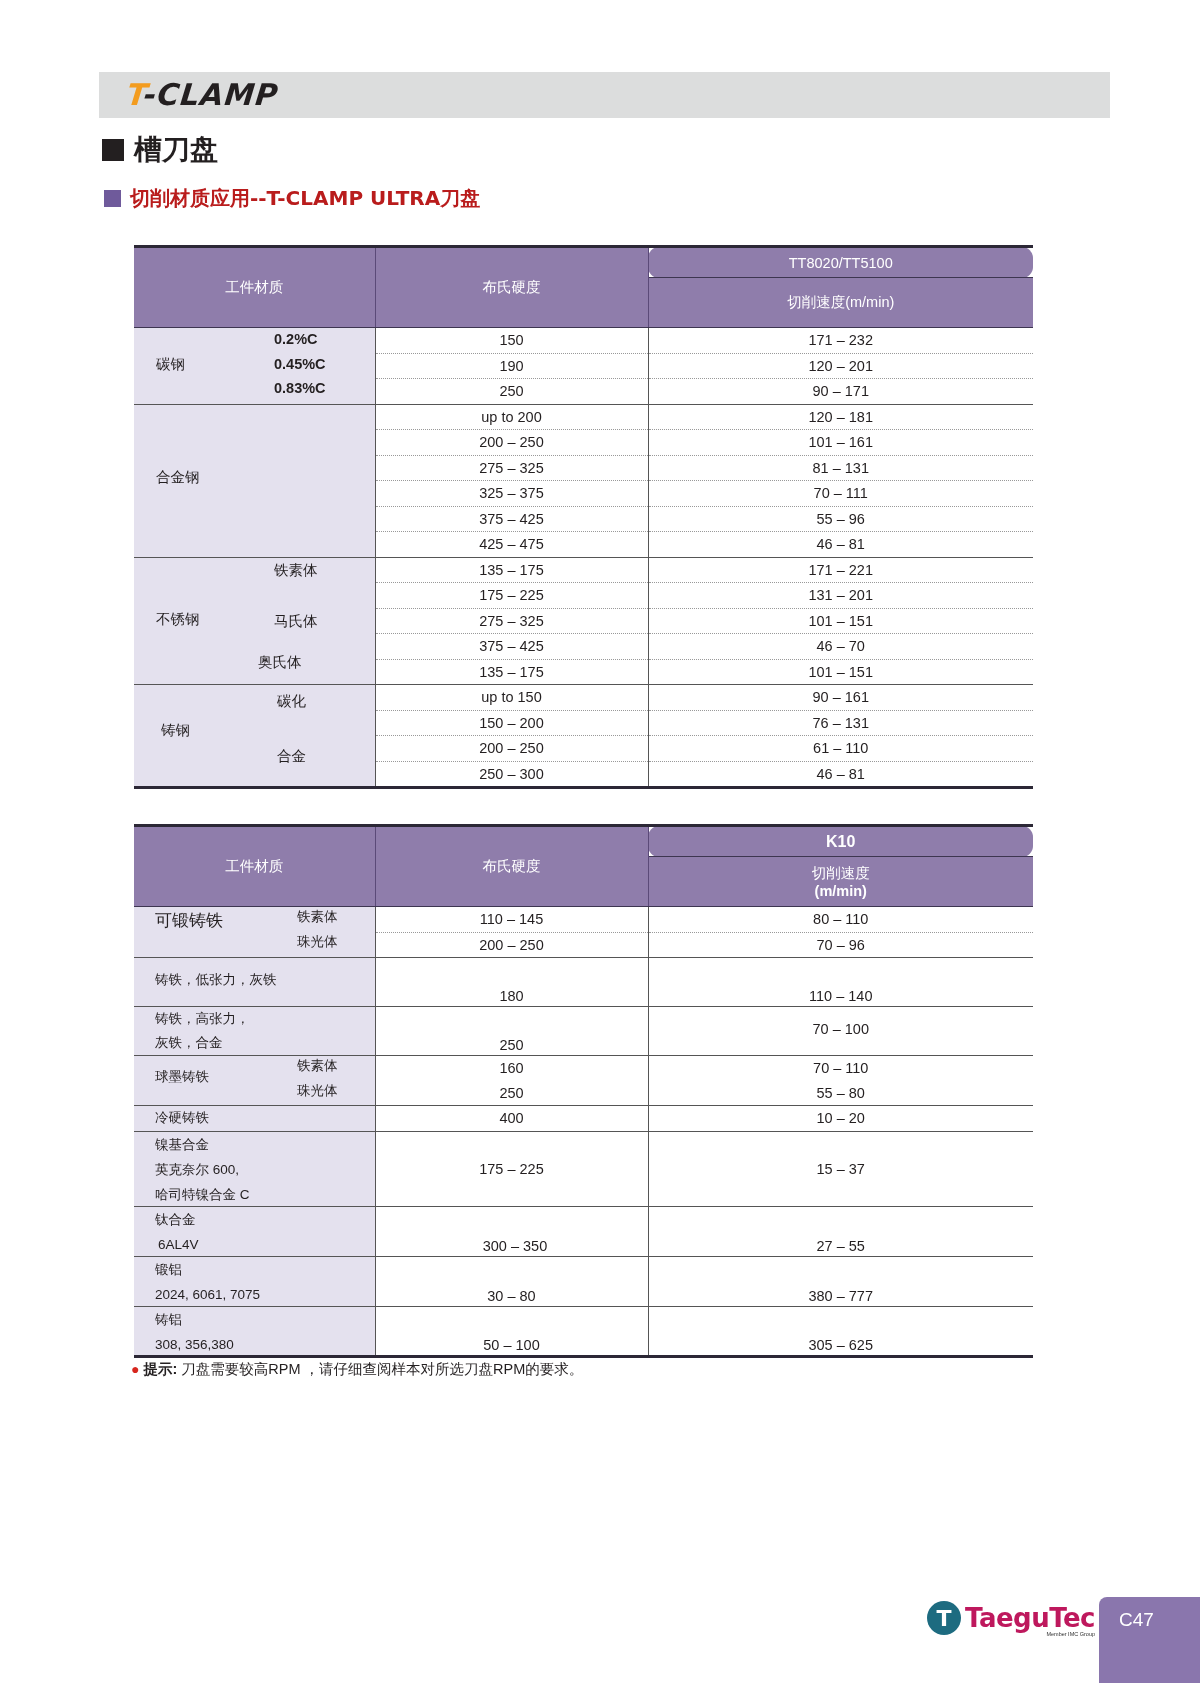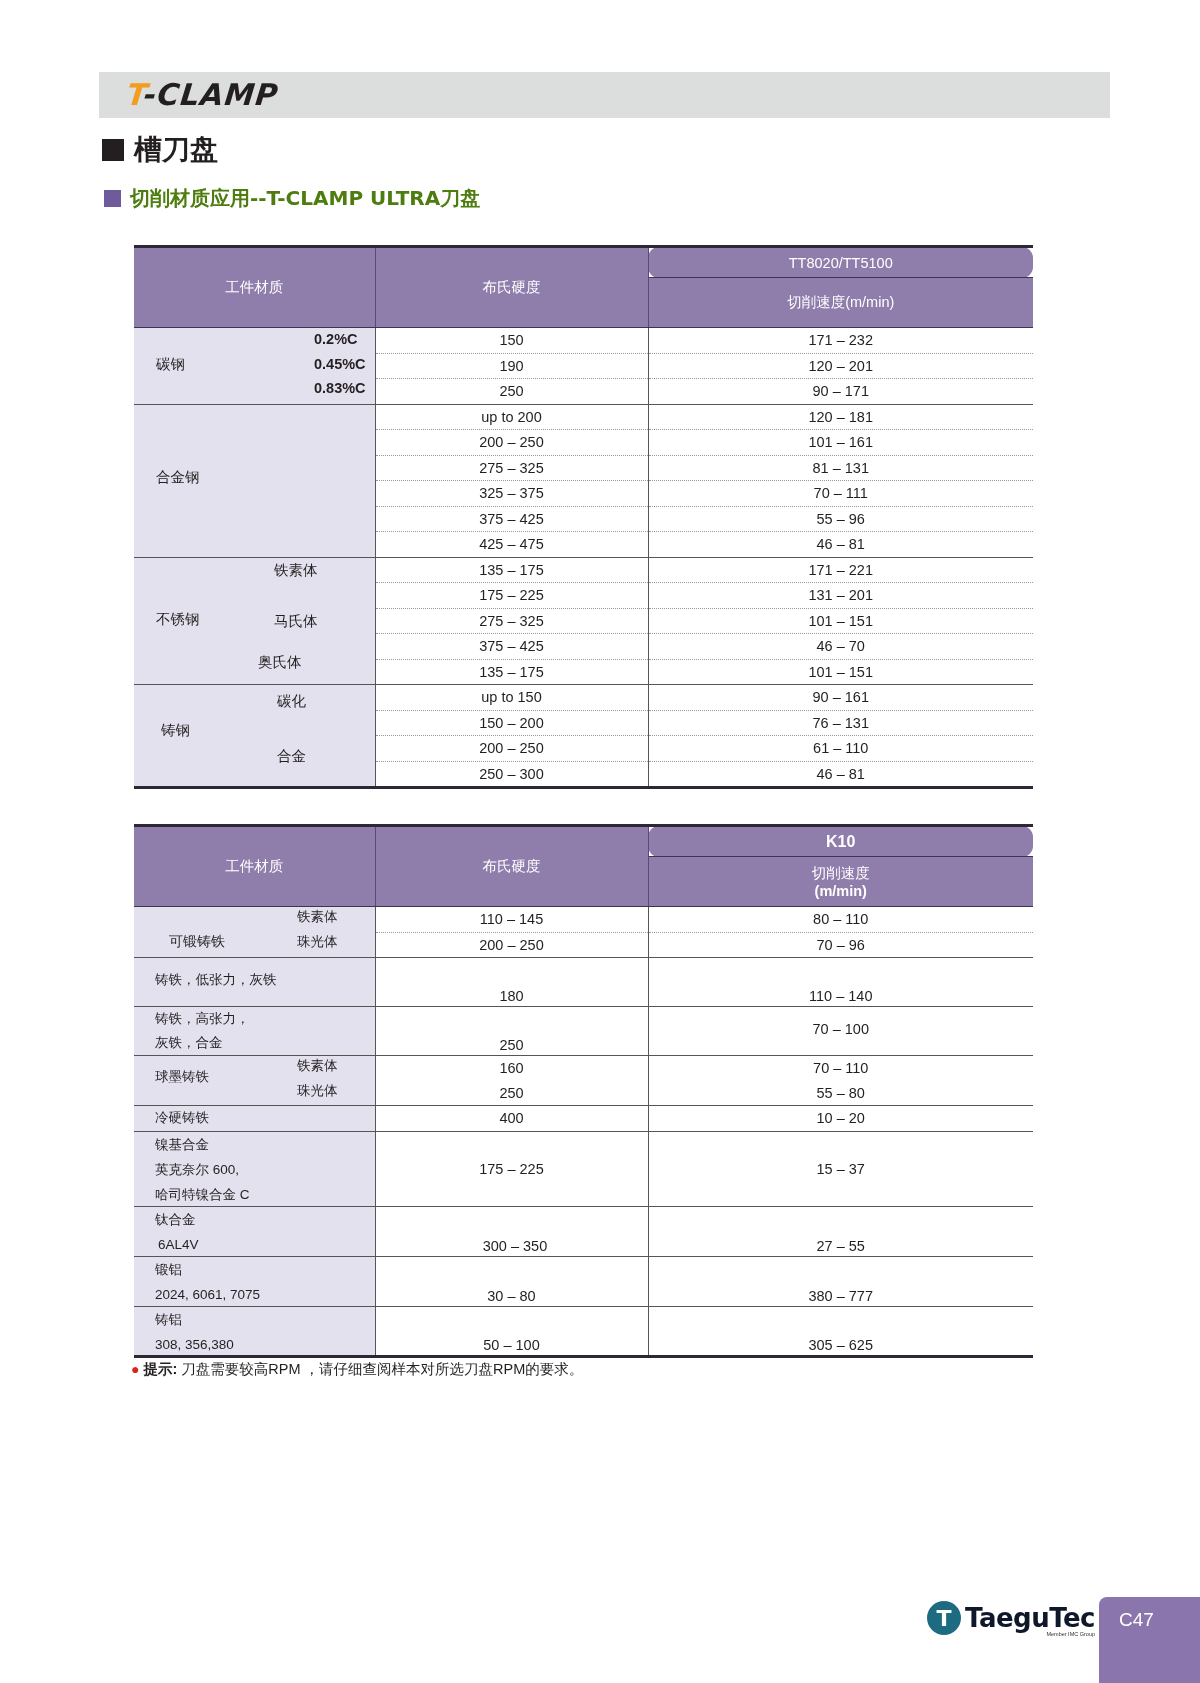--- a/index.html
+++ b/index.html
@@ -19,21 +19,21 @@
   }
   .logo .t { color:#f39c1f; }
   .h1 {
     position:absolute; left:102px; top:131px; font-size:28px; font-weight:bold;
     display:flex; align-items:center; gap:10px; color:#231f20;
     font-family:"DejaVu Sans", sans-serif;
   }
   .h1 .sq { width:22px; height:22px; background:#231f20; display:inline-block; }
   .h2 {
     position:absolute; left:104px; top:185px; font-size:20px; font-weight:bold;
-    display:flex; align-items:center; gap:9px; color:#4d7c0f;
+    display:flex; align-items:center; gap:9px; color:#b91c1c;
     font-family:"DejaVu Sans", sans-serif;
   }
   .h2 .sq { width:17px; height:17px; background:#6f5a9b; display:inline-block; }
 
   table.spec {
     position:absolute; left:134px; width:899px; border-collapse:collapse;
     table-layout:fixed; font-size:14.5px;
   }
   table.spec col.c1 { width:241px; }
   table.spec col.c2 { width:273px; }
@@ -53,39 +53,39 @@
   table.spec td:last-child { border-right:none; }
   table.spec td.dot { border-bottom:1px dotted #999; }
   table.spec tr.grp-end td { border-bottom:1.5px solid #555; }
   table.spec tr.tbl-end td { border-bottom:3px solid #2c2836;margin-left:38px; }
   table.spec td.mat {
     background:#e4e1ee; text-align:left; position:relative; vertical-align:top;
     border-right:1px solid #555;
   }
   .mat-name { position:absolute; font-size:14.5px; }
   .mat-sub { position:absolute; font-size:14.5px; }
-  .bold { font-weight:bold;margin-left:40px; }
+  .bold { font-weight:bold; }
 
   .note {
     position:absolute; left:131px; top:1360px; font-size:14.5px; color:#231f20;
   }
   .note .dot { color:#d7261e; font-size:14px; margin-right:4px; }
   .note .lbl { font-weight:bold; }
 
   .brand {
     position:absolute; left:927px; top:1601px; display:flex; align-items:center;
   }
   .brand .mark {
     width:34px; height:34px; border-radius:50%; background:#1d6b80;
     color:#fff; font-weight:bold; font-size:22px; display:flex;
     align-items:center; justify-content:center; font-family:"DejaVu Sans", sans-serif;
   }
   .brand .txt { margin-left:4px; position:relative; }
   .brand .name {
-    font-size:26px; font-weight:bold; color:#0f172a; letter-spacing:-0.5px;
+    font-size:26px; font-weight:bold; color:#be185d; letter-spacing:-0.5px;
     font-family:"DejaVu Sans", sans-serif;
   }
   .brand .tag {
     position:absolute; right:0; top:28px; font-size:5.5px; color:#333;
     white-space:nowrap;
   }
   .pagetab {
     position:absolute; left:1099px; top:1597px; width:101px; height:86px;
     background:#8a76ad; border-top-left-radius:8px;
   }
@@ -242,21 +242,21 @@
       <th>
         <div>切削速度</div>
         <div style="font-weight:bold;">(m/min)</div>
       </th>
     </tr>
   </thead>
   <tbody>
 
     <tr>
       <td rowspan="2" class="mat" style="border-bottom:1.5px solid #555;">
-        <span class="mat-name" style="left:21px;top:26px;font-size:14px;margin-left:14px;">可锻铸铁</span>
+        <span class="mat-name" style="left:21px;top:2px;font-size:17px;">可锻铸铁</span>
         <span class="mat-sub" style="left:163px;top:1px;font-size:13.5px;">铁素体</span>
         <span class="mat-sub" style="left:163px;top:26px;font-size:13.5px;">珠光体</span>
       </td>
       <td class="dot">110 – 145</td>
       <td class="dot">80 – 110</td>
     </tr>
     <tr class="grp-end">
       <td>200 – 250</td>
       <td>70 – 96</td>
     </tr>

